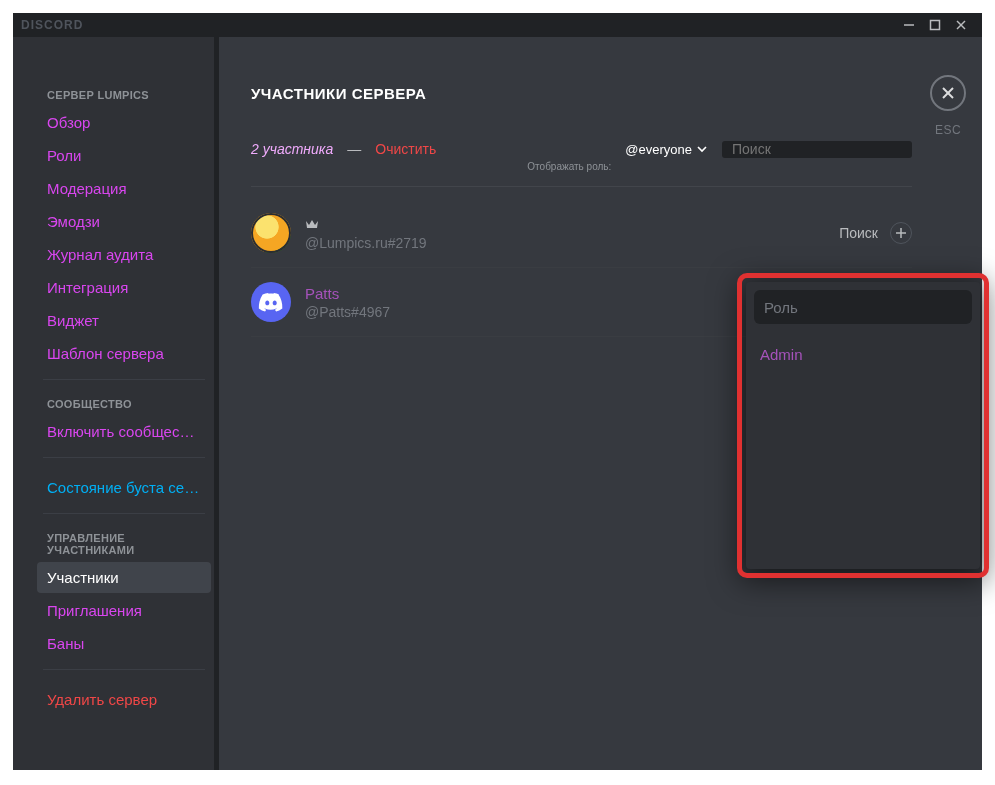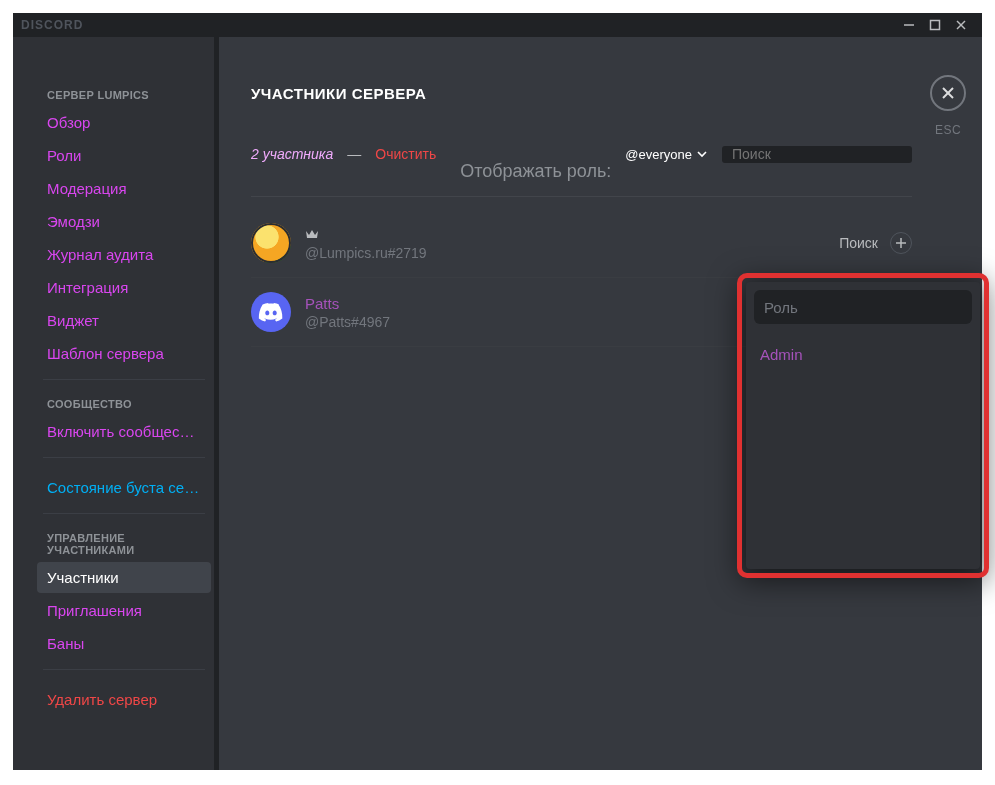--- a/index.html
+++ b/index.html
@@ -27,21 +27,21 @@
   .side-sep { height: 1px; background: #3b3e45; margin: 10px 6px 14px; }
 
   
   .main { flex: 1; background: #36393f; position: relative; padding: 48px 70px 0 32px; color: #dcddde; }
   .page-title { color: #fff; font-weight: 700; font-size: 15px; letter-spacing: .5px; text-transform: uppercase; margin-bottom: 24px; }
 
   .tools-row { display: flex; align-items: center; gap: 14px; font-size: 14px; color: #b9bbbe; margin-bottom: 14px; }
   .count-text { color: #f0abfc; font-style: italic; }
   .dash { color: #b9bbbe; }
   .clear-link { color: #f04747; cursor: pointer; }
-  .role-filter-label { margin-left: auto; color: #8e9297; font-size: 18px; margin-top: 35px; }
+  .role-filter-label { margin-left: auto; color: #8e9297; font-size: 10px; margin-top: 35px; }
   .role-filter-value { color: #fff; font-size: 13px; display: inline-flex; align-items: center; gap: 4px; cursor: pointer; }
   .role-filter-value svg { width: 12px; height: 12px; }
   .searchbox { background: #202225; border-radius: 3px; width: 190px; height: 17px; display: flex; align-items: center; padding: 0 10px; }
   .searchbox input { flex: 1; background: transparent; border: none; outline: none; color: #dcddde; font-size: 14px; }
   .searchbox svg { width: 16px; height: 16px; stroke: #b9bbbe; fill: none; }
 
   .divider { height: 1px; background: #42454b; margin-bottom: 12px; }
 
   
   .member-row { display: flex; align-items: center; padding: 14px 0; border-bottom: 1px solid #3a3d42; }

